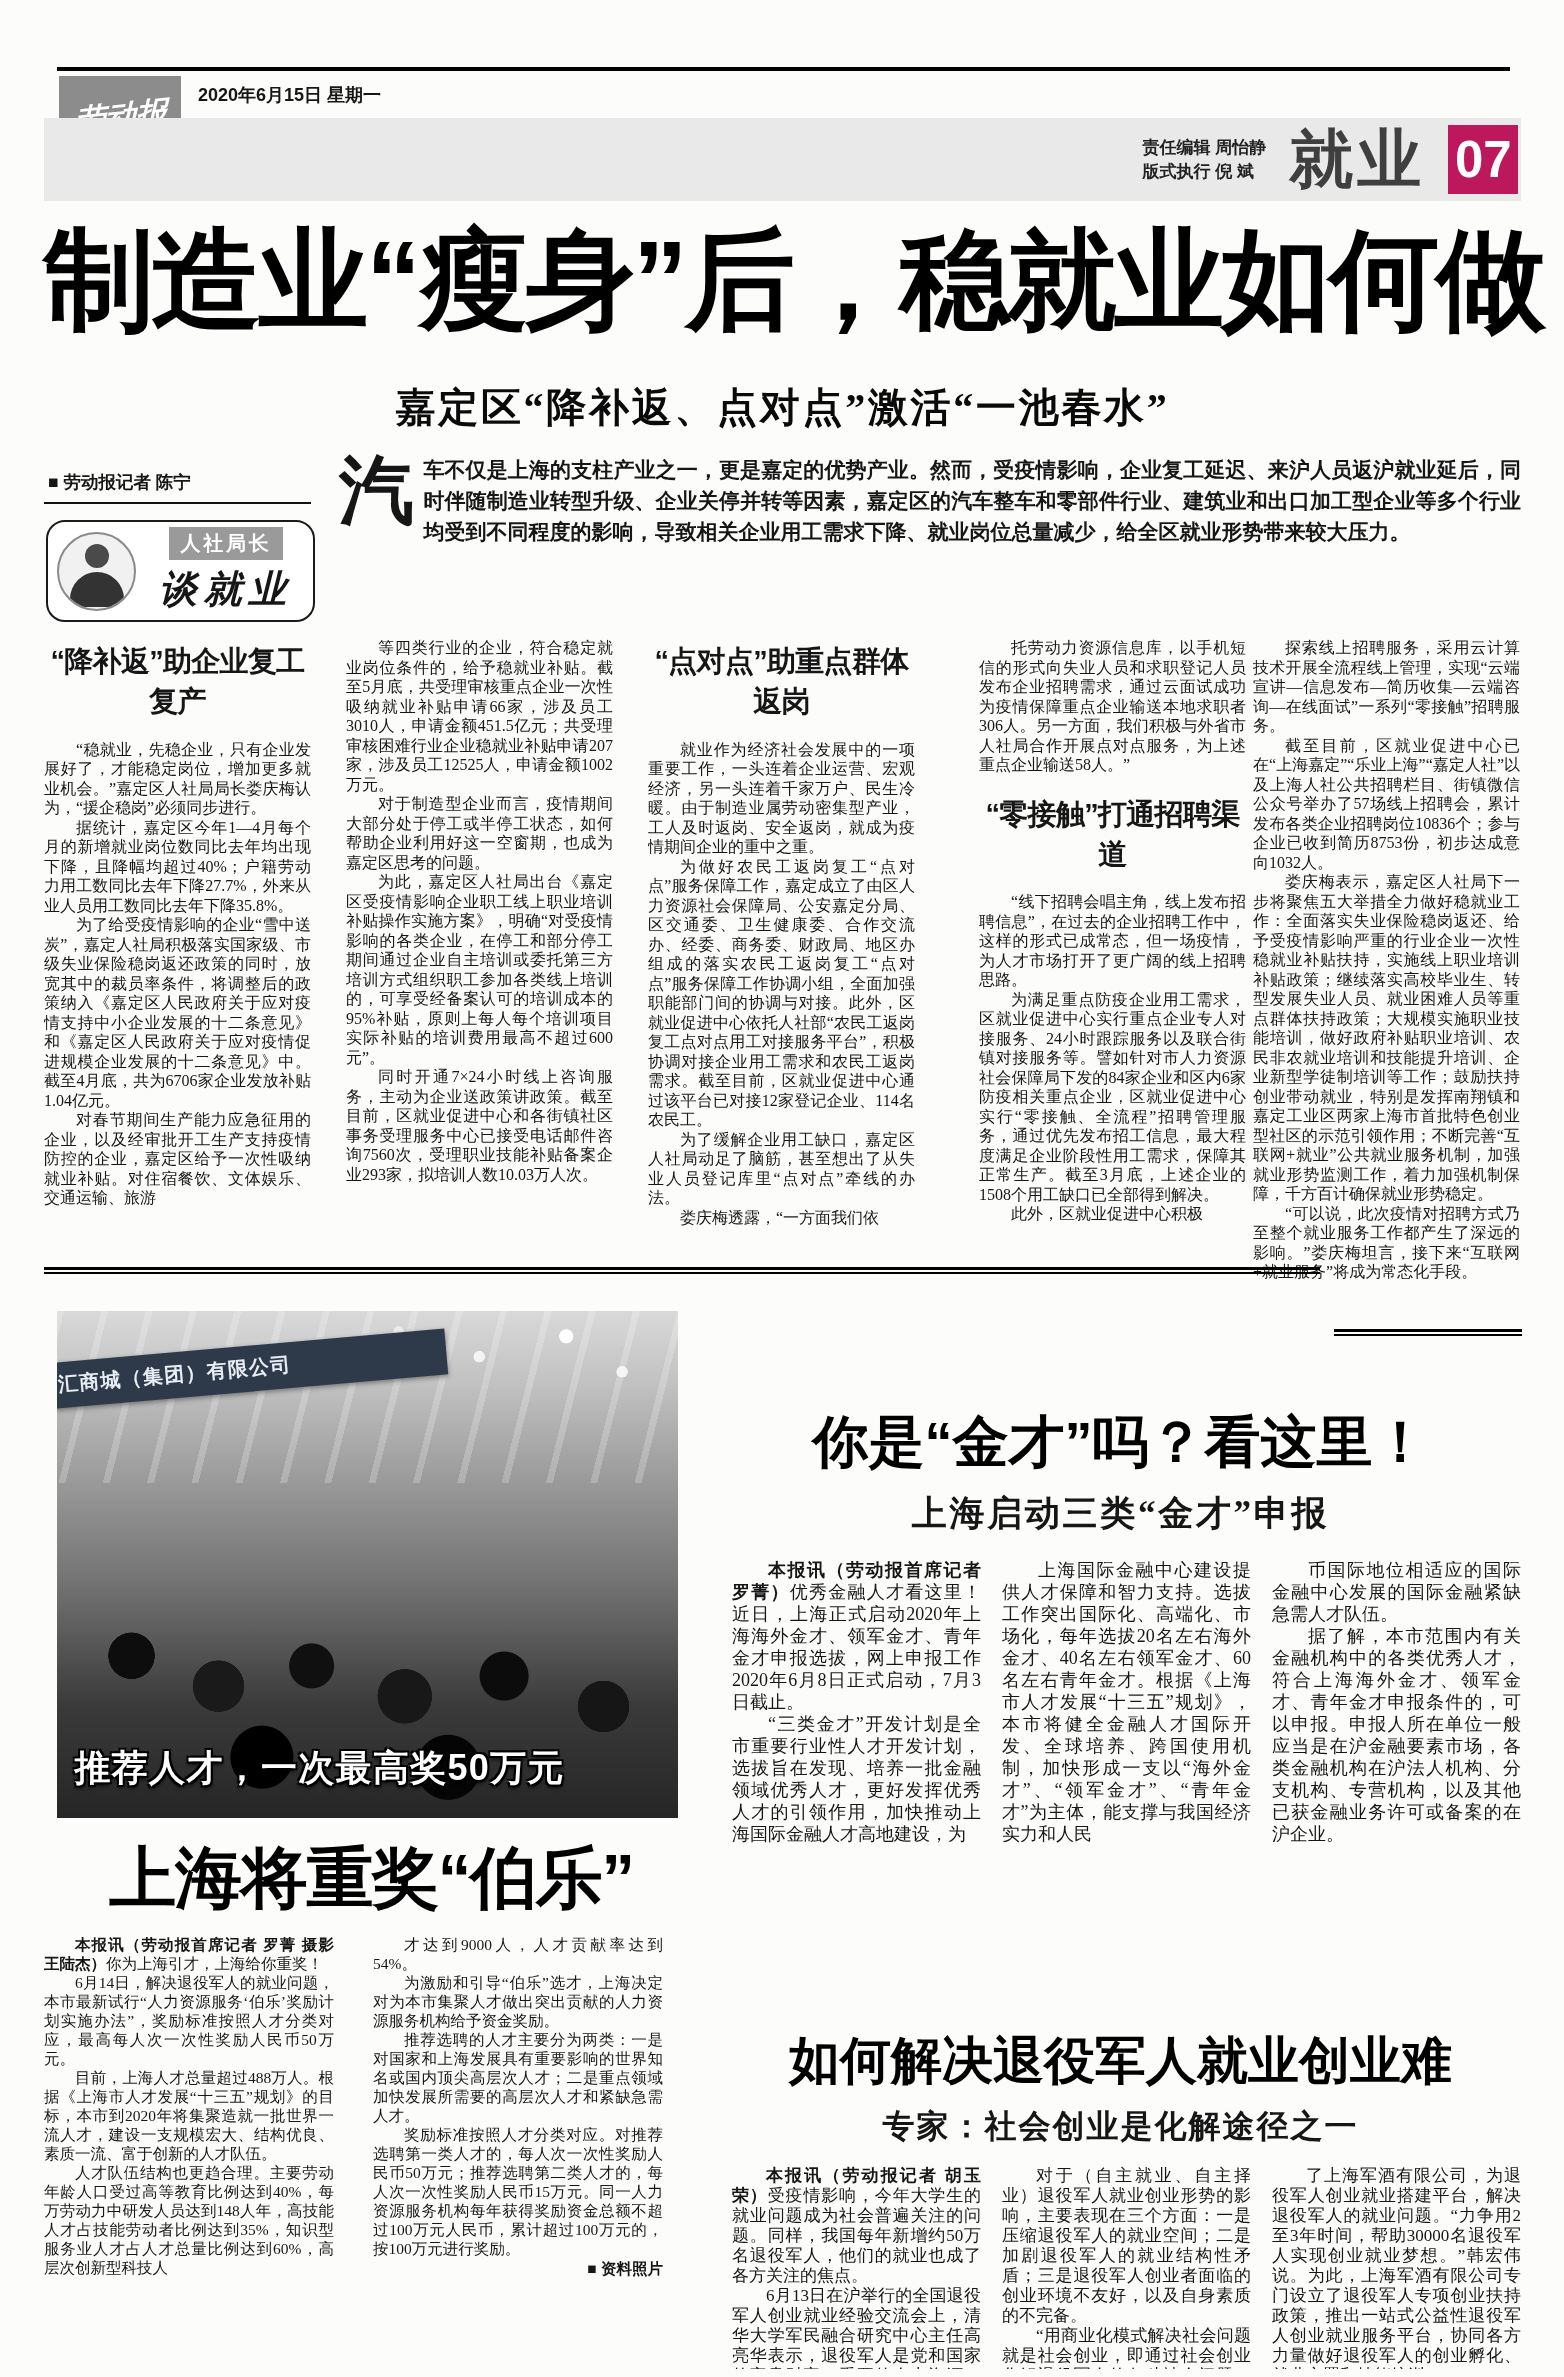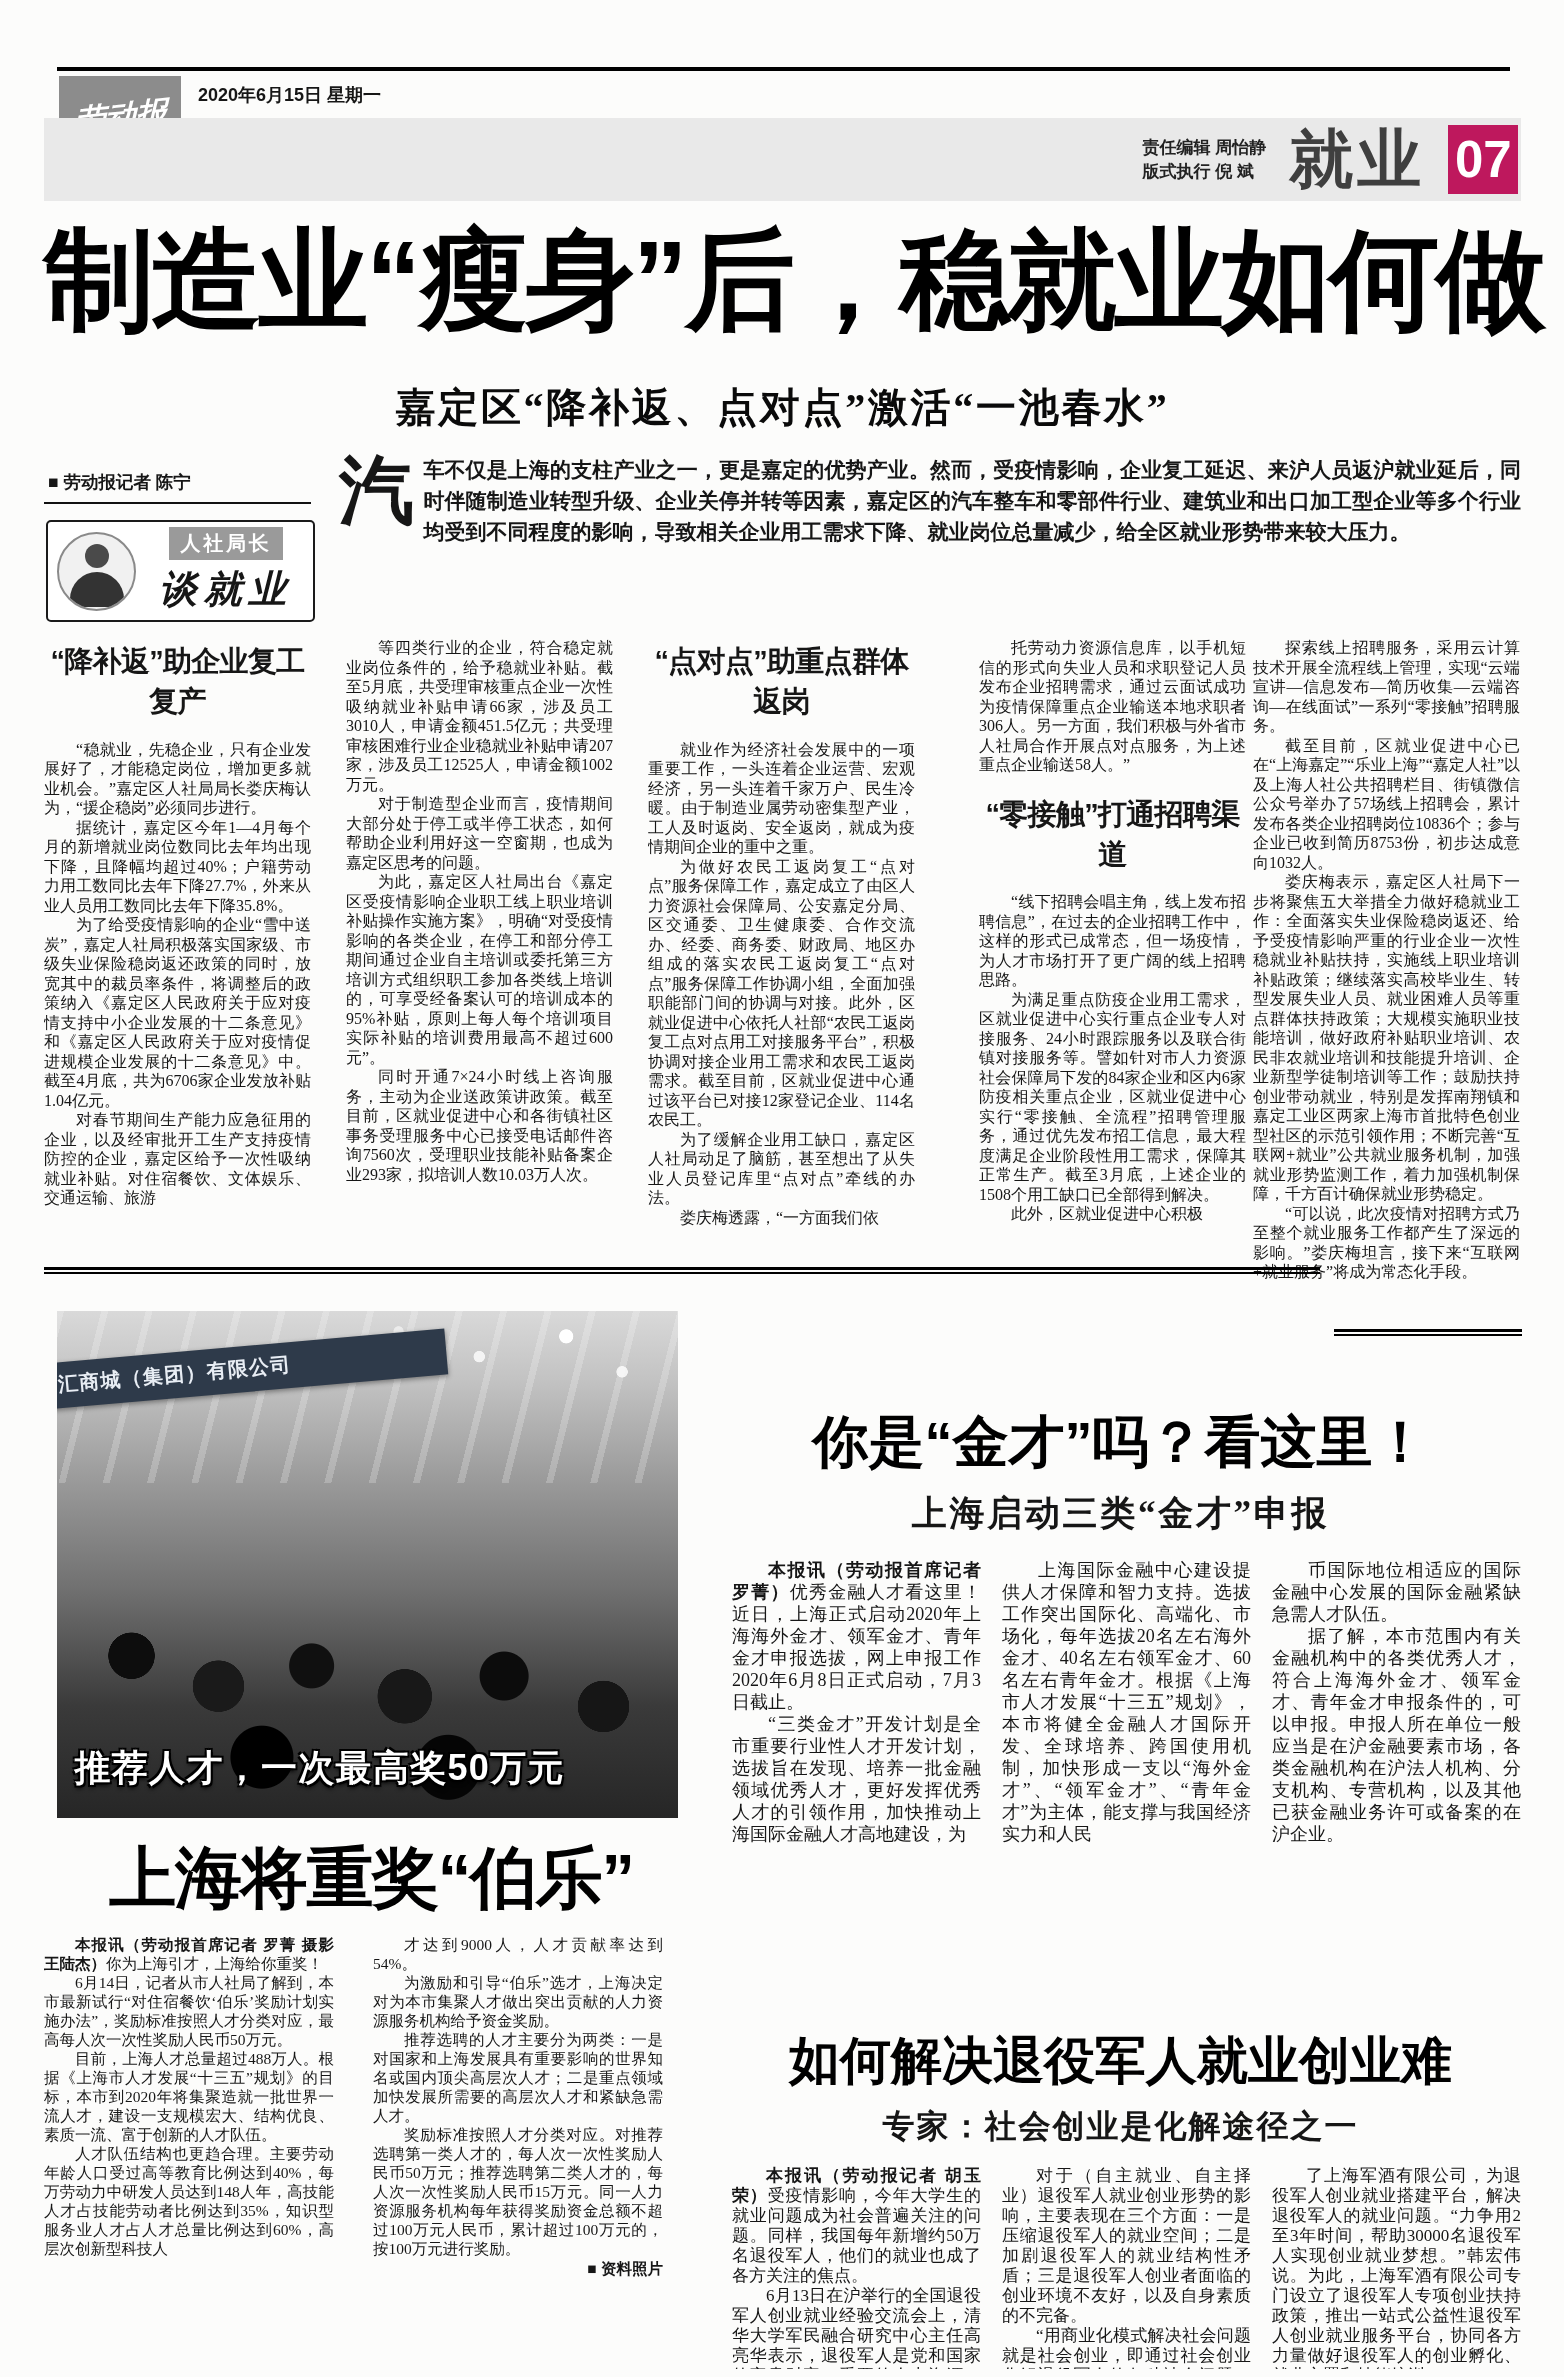--- a/index.html
+++ b/index.html
@@ -25,21 +25,21 @@
 
   
   .headline{left:44px;top:214px;width:1477px;text-align:center;font-weight:900;font-size:110px;
             line-height:1.2;letter-spacing:-2.7px;white-space:nowrap;color:#000;}
   .subheadline{left:44px;top:380px;width:1477px;text-align:center;font-weight:800;font-size:40px;
                letter-spacing:2.7px;color:#0a0a0a;}
 
   
   .byline{left:48px;top:470px;font-size:17.5px;font-weight:bold;}
   .byline-rule{left:44px;top:502px;width:267px;height:2px;background:#111;}
-  .obox{left:46px;top:520px;width:269px;height:102px;border:2px solid #1a1a1a;border-radius:5px;
+  .obox{left:46px;top:520px;width:269px;height:102px;border:2px solid #1a1a1a;border-radius:19px;
         display:flex;align-items:center;gap:12px;padding:5.4px 9.4px;box-sizing:border-box;background:#fff;}
   .avatar{width:75px;height:75px;border-radius:50%;border:2.7px solid #8a8a8a;background:#f1f1f1;
           position:relative;overflow:hidden;flex:0 0 auto;}
   .avatar::before{content:"";position:absolute;left:25.5px;top:10.7px;width:24px;height:24px;border-radius:50%;background:#4a4a4a;}
   .avatar::after{content:"";position:absolute;left:10.7px;top:38px;width:54px;height:35px;border-radius:27px 27px 0 0;background:#333;}
   .badge-wrap{display:flex;flex-direction:column;align-items:center;gap:4px;flex:1;}
   .badge-top{background:#9a9a9a;color:#fff;font-size:20px;font-weight:bold;padding:2.7px 12px;letter-spacing:2.7px;}
   .badge-bottom{font-size:38px;font-weight:900;font-style:italic;letter-spacing:6.7px;font-family:"Liberation Serif",serif;}
   .intro{left:339px;top:454px;width:1182px;}
   .intro p{margin:0;font-size:21px;font-weight:bold;line-height:31px;text-align:justify;
@@ -189,21 +189,21 @@
   <div class="abs drule ruleB"></div>
 
   <div class="abs photo">
     <div class="booth-sign">汇商城（集团）有限公司</div>
     <div class="photo-caption">推荐人才，一次最高奖50万元</div>
   </div>
 
   <div class="abs bole-head">上海将重奖“伯乐”</div>
   <div class="bcol bcolA">
     <p><span class="bold-lead">本报讯（劳动报首席记者 罗菁 摄影 王陆杰）</span><span>你为上海引才，上海给你重奖！</span></p>
-    <p>6月14日，记者从市人社局了解到，本市最新试行“对住宿餐饮‘伯乐’奖励计划实施办法”，奖励标准按照人才分类对应，最高每人次一次性奖励人民币50万元。</p>
+    <p>6月14日，解决退役军人的就业问题，本市最新试行“人力资源服务‘伯乐’奖励计划实施办法”，奖励标准按照人才分类对应，最高每人次一次性奖励人民币50万元。</p>
     <p>目前，上海人才总量超过488万人。根据《上海市人才发展“十三五”规划》的目标，本市到2020年将集聚造就一批世界一流人才，建设一支规模宏大、结构优良、素质一流、富于创新的人才队伍。</p>
     <p>人才队伍结构也更趋合理。主要劳动年龄人口受过高等教育比例达到40%，每万劳动力中研发人员达到148人年，高技能人才占技能劳动者比例达到35%，知识型服务业人才占人才总量比例达到60%，高层次创新型科技人</p>
   </div>
   <div class="bcol bcolB">
     <p>才达到9000人，人才贡献率达到54%。</p>
     <p>为激励和引导“伯乐”选才，上海决定对为本市集聚人才做出突出贡献的人力资源服务机构给予资金奖励。</p>
     <p>推荐选聘的人才主要分为两类：一是对国家和上海发展具有重要影响的世界知名或国内顶尖高层次人才；二是重点领域加快发展所需要的高层次人才和紧缺急需人才。</p>
     <p>奖励标准按照人才分类对应。对推荐选聘第一类人才的，每人次一次性奖励人民币50万元；推荐选聘第二类人才的，每人次一次性奖励人民币15万元。同一人力资源服务机构每年获得奖励资金总额不超过100万元人民币，累计超过100万元的，按100万元进行奖励。</p>
     <div class="credit">■ 资料照片</div>
   </div>

